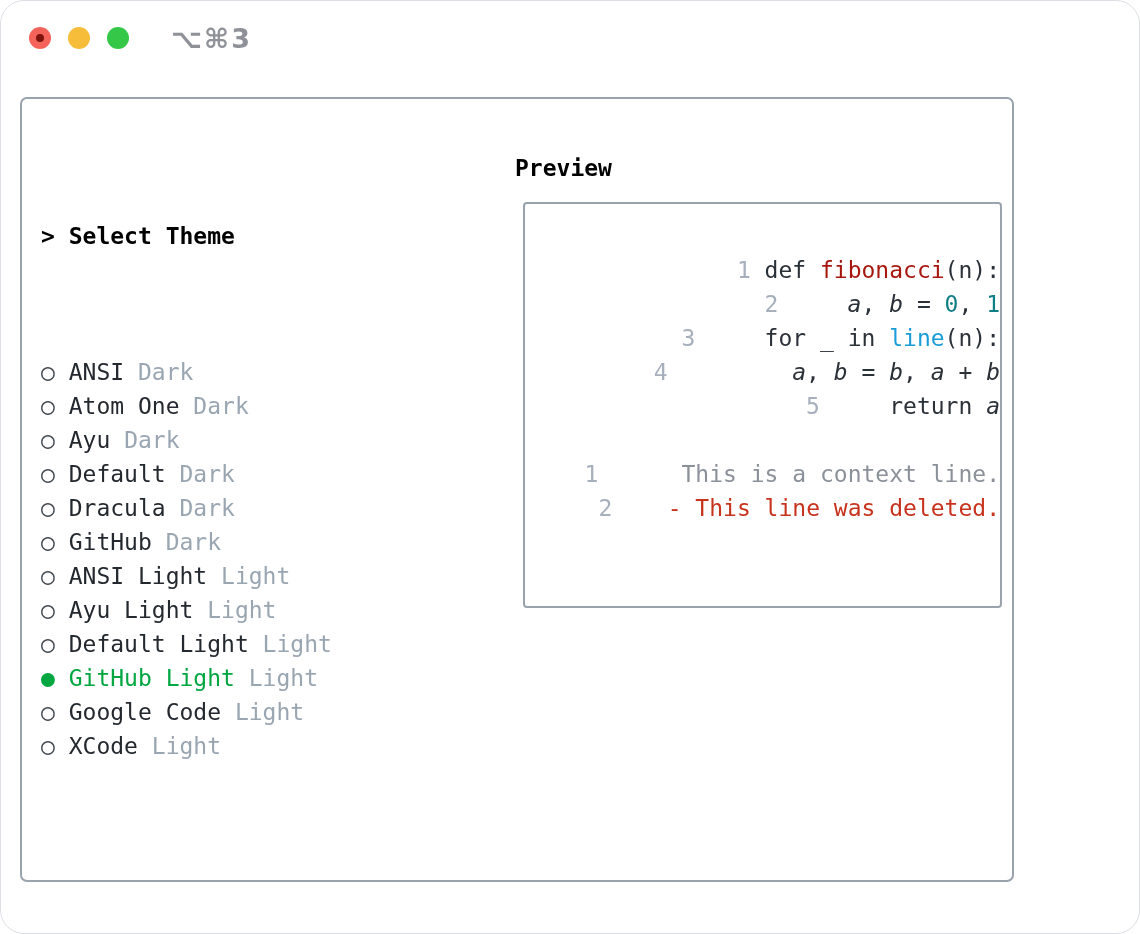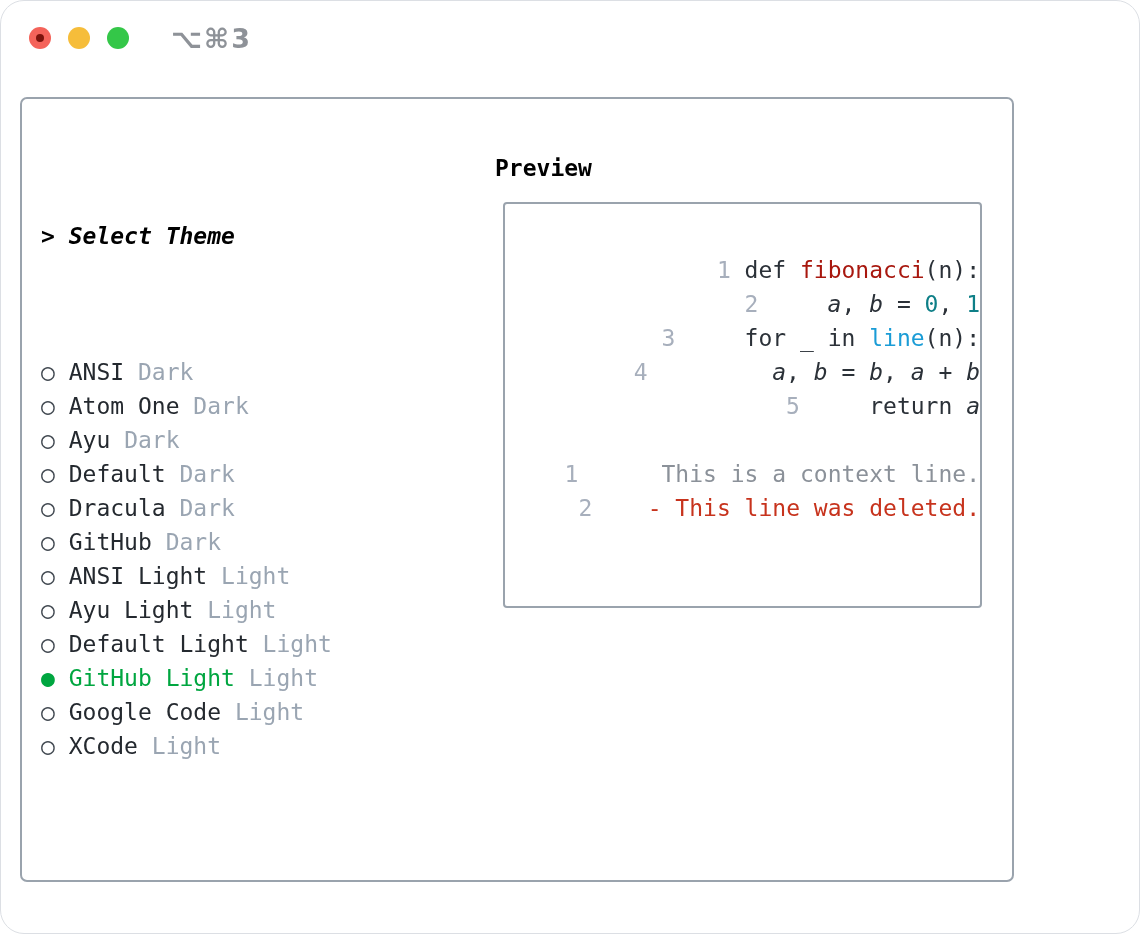--- a/index.html
+++ b/index.html
@@ -35,26 +35,26 @@
 
   .left-col {
     position: absolute; left: 19px; top: 52px;
     font-size: 23px; line-height: 34px; white-space: pre; color: var(--text_dark);
   }
   .row { height: 34px; white-space: pre; }
   .row .bullet { color: var(--bullet); }
   .row .iname { color: var(--text_dark); }
   .row .variant { color: var(--muted); }
   .row.selected .bullet, .row.selected .iname { color: var(--selected_green); }
-  .hdr { font-weight: 700; color: var(--heading); font-style: italic; }
+  .hdr { font-weight: 700; color: var(--heading); }
   .hdr .pointer { font-weight: 700; color: var(--heading); }
   .spacer { height: 34px; }
 
   
-  .right-col { position: absolute; left: 473px; top: 52px; }
+  .right-col { position: absolute; left: 493px; top: 52px; }
   .preview-title { font-size: 23px; line-height: 34px; font-weight: 700; color: var(--heading); }
   .preview-box {
     margin-top: 17px; margin-left: 8px;
     width: 479px; height: 406px;
     border: 2px solid var(--panel_border); border-radius: 4px;
     padding: 49px 0 0 20px; background: #fff;
   }
   .crow { height: 34px; font-size: 23px; line-height: 34px; white-space: pre; text-align: right; }
   .lnum { color: var(--line_num); }
 </style>

